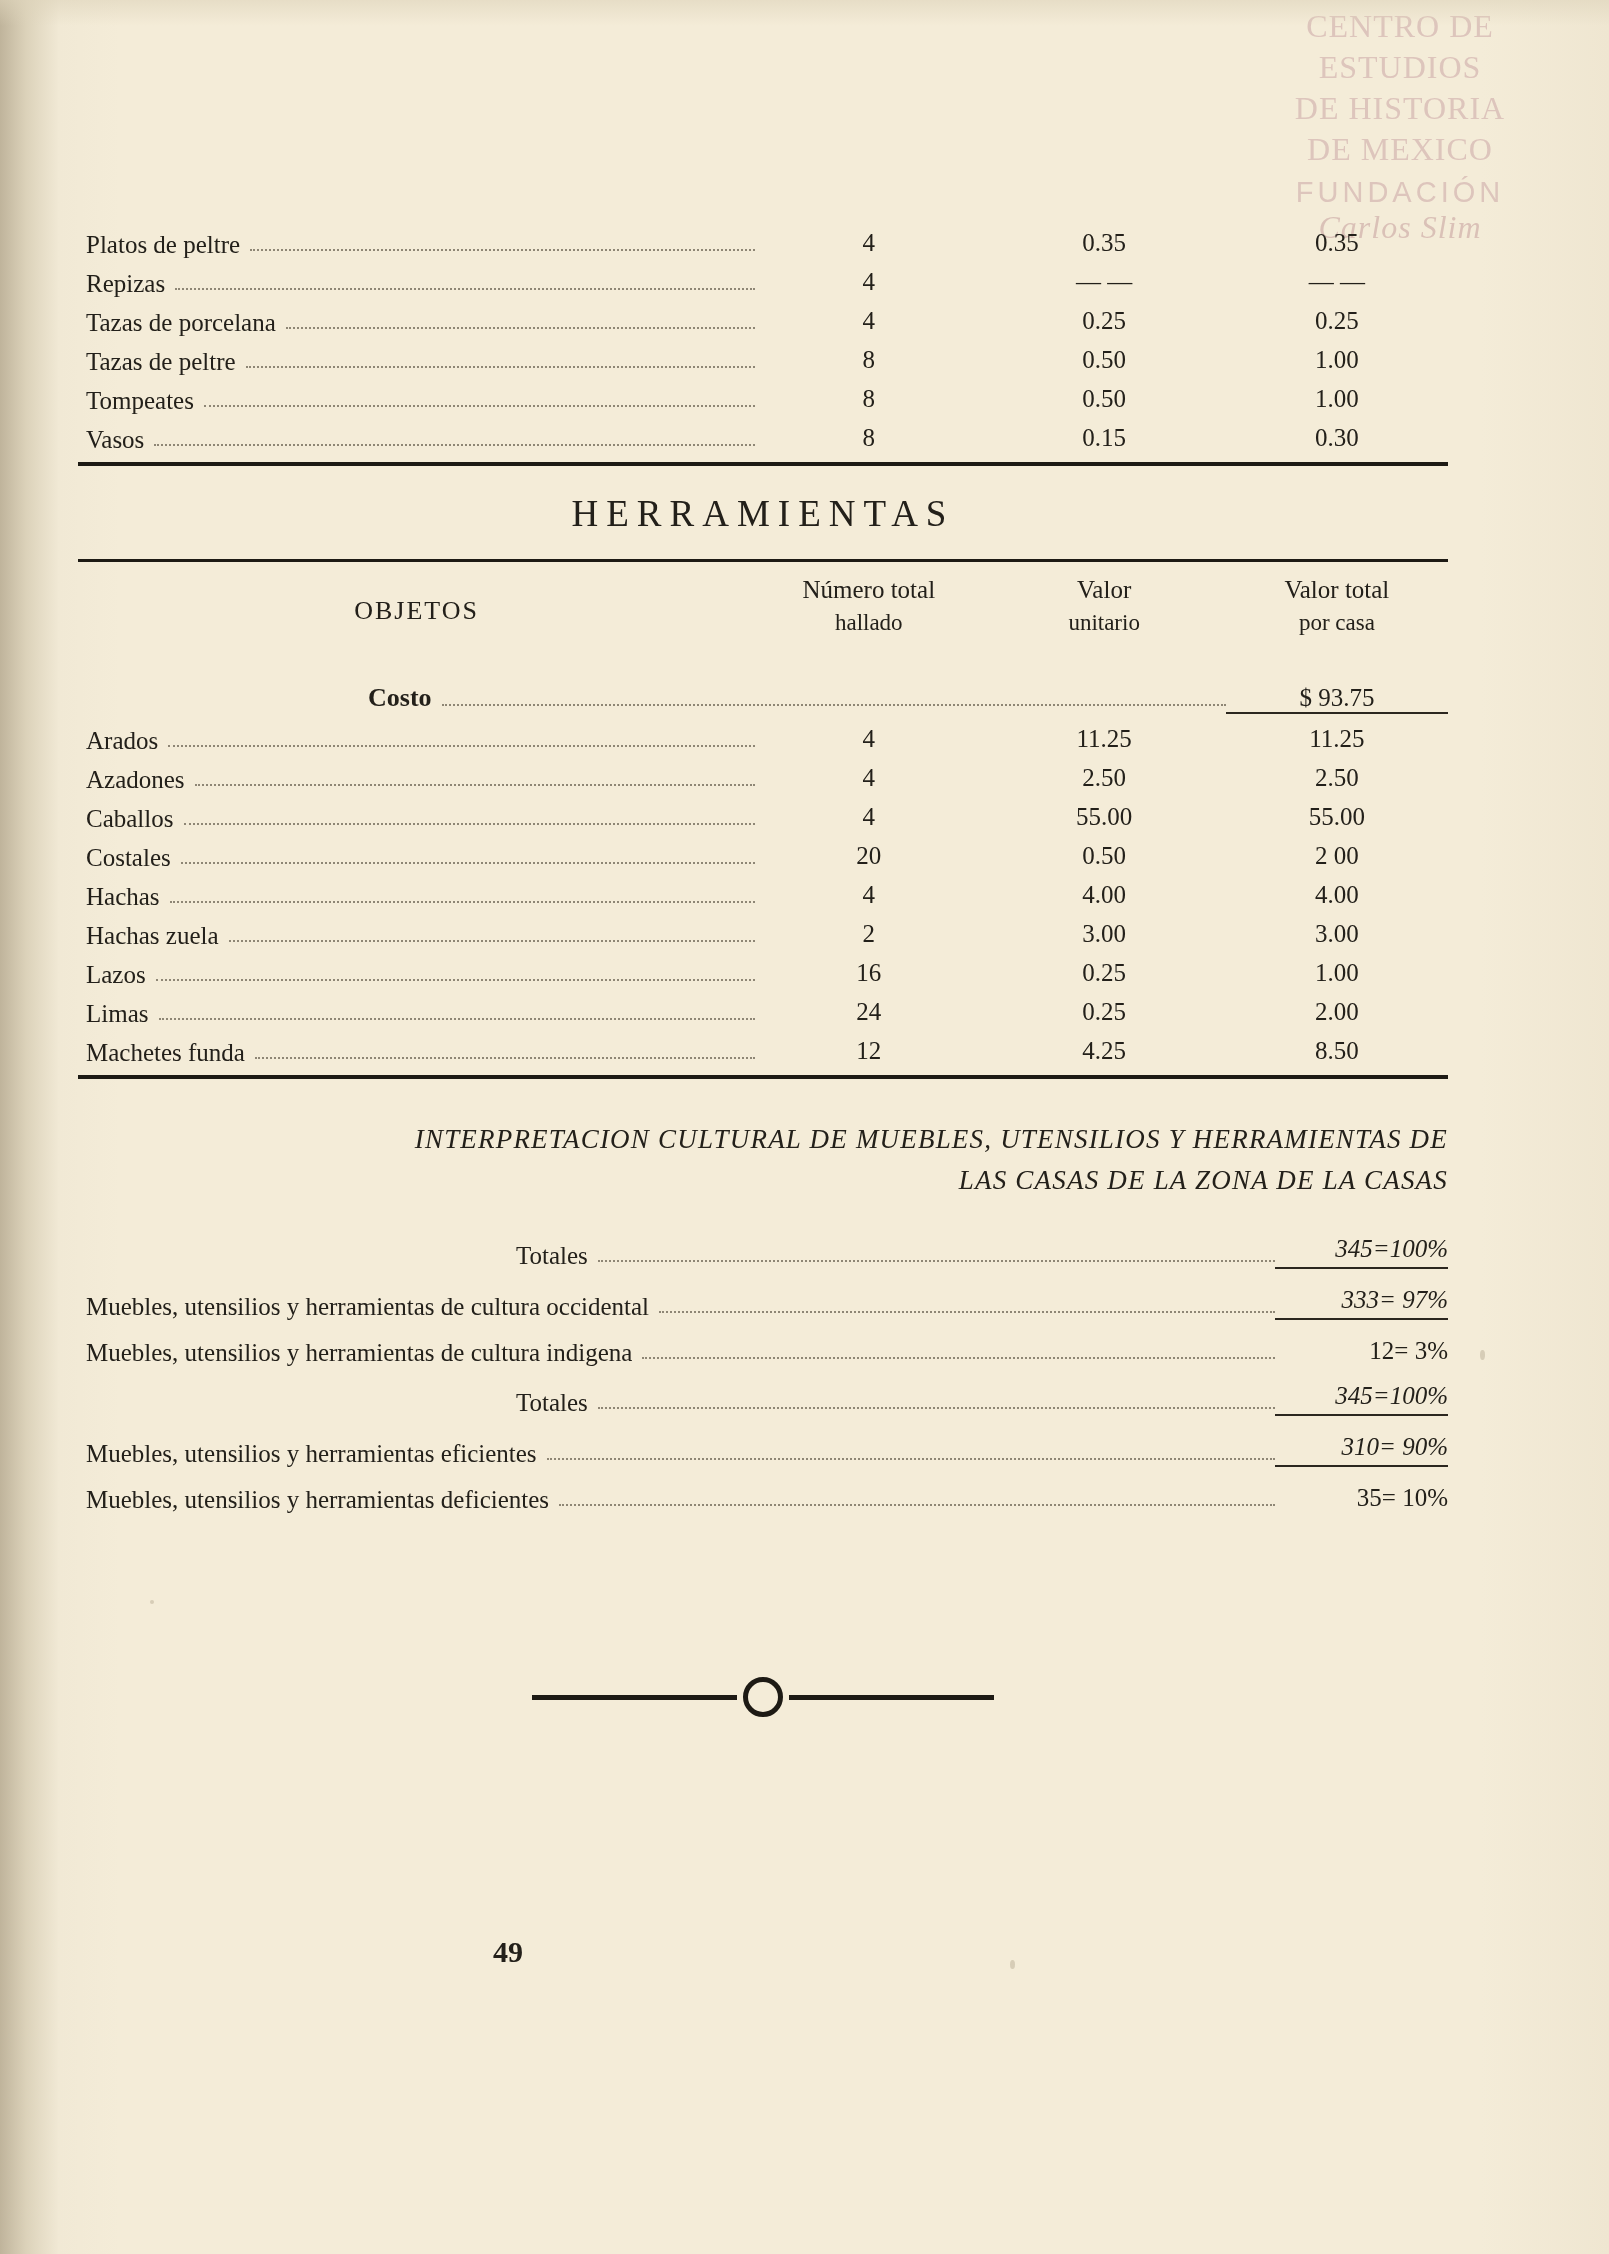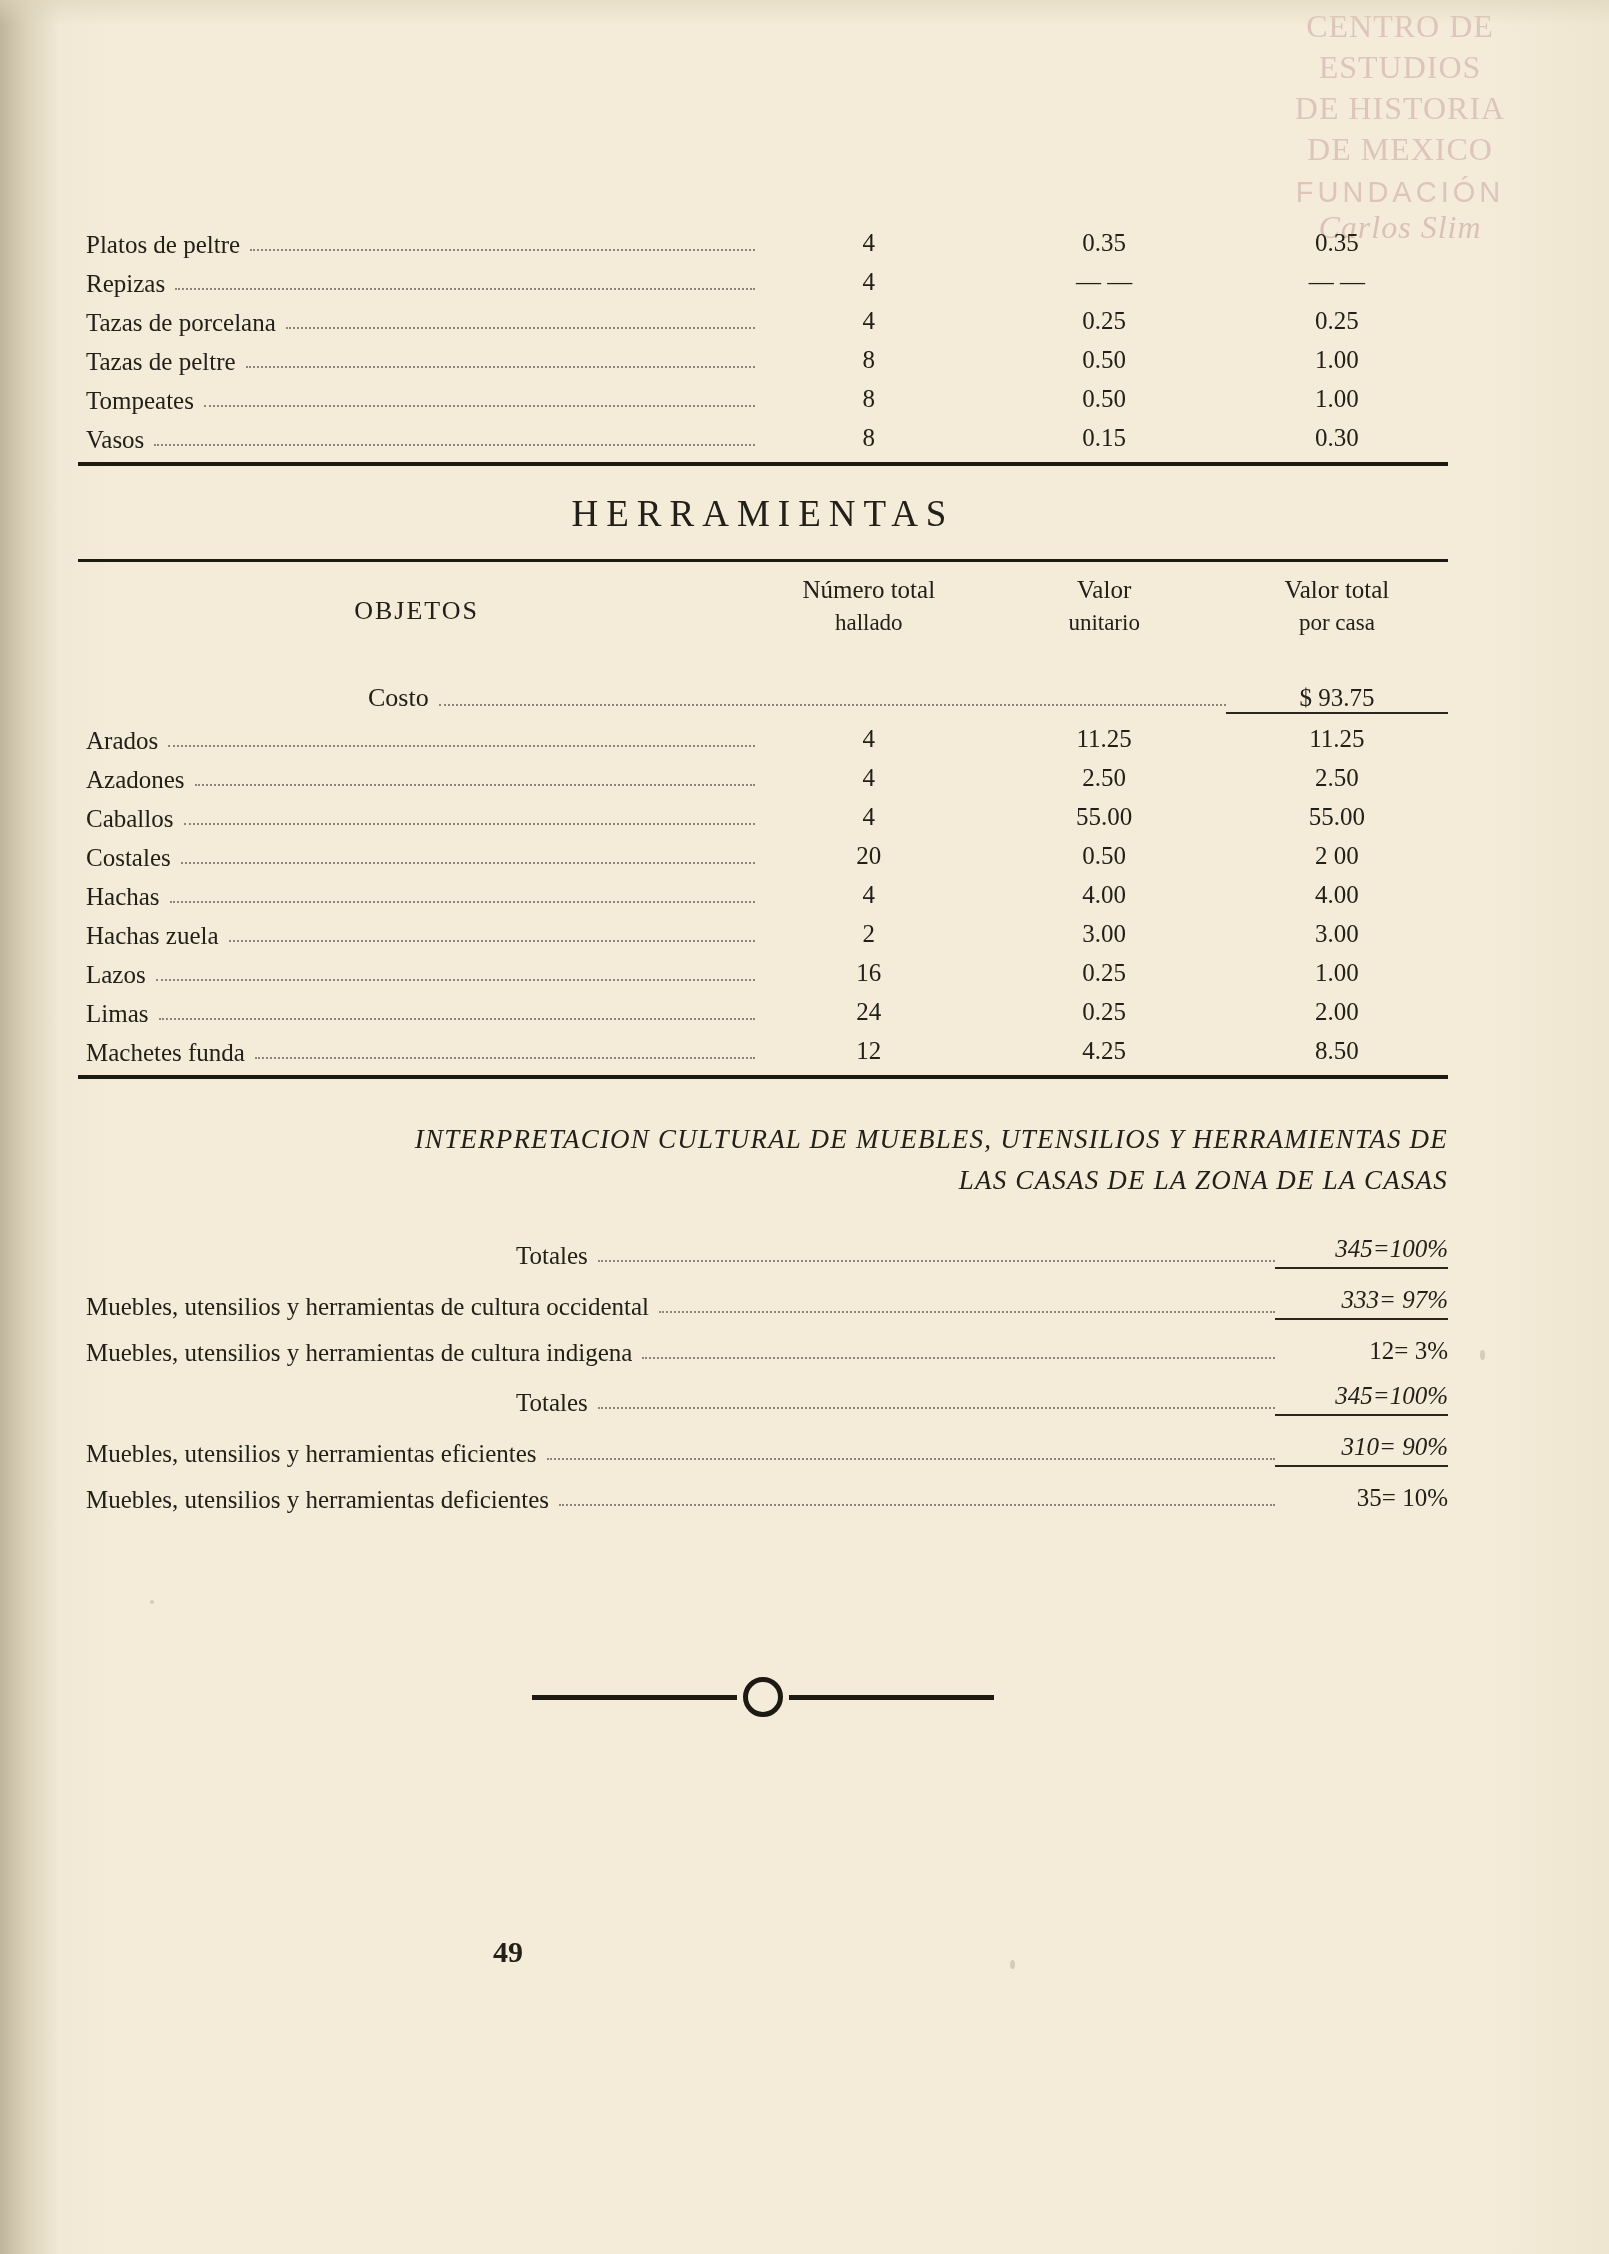--- a/index.html
+++ b/index.html
@@ -137,21 +137,21 @@
   thead th {
     font-weight: normal;
     font-size: 25px;
     padding: 14px 0 6px 0;
     vertical-align: top;
   }
   thead th .sub { display: block; font-size: 23px; padding-top: 6px; }
   th.c-name-h { text-align: center; font-size: 26px; letter-spacing: 2px; padding-top: 34px;}
 
   tr.costo td { height: 56px; padding-top: 14px; }
-  .costo-wrap { display: flex; align-items: flex-end; }
+  .costo-wrap { display: flex; align-items: flex-end; font-weight: bold; }
   .costo-wrap .lbl { font-size: 26px; padding-left: 290px; padding-right: 10px; }
   .costo-wrap .dots {
     flex: 1 1 auto;
     border-bottom: 2px dotted #6c6455;
     transform: translateY(-7px);
     opacity: .75;
   }
   .costo-val {
     text-align: center;
     font-size: 25px;

